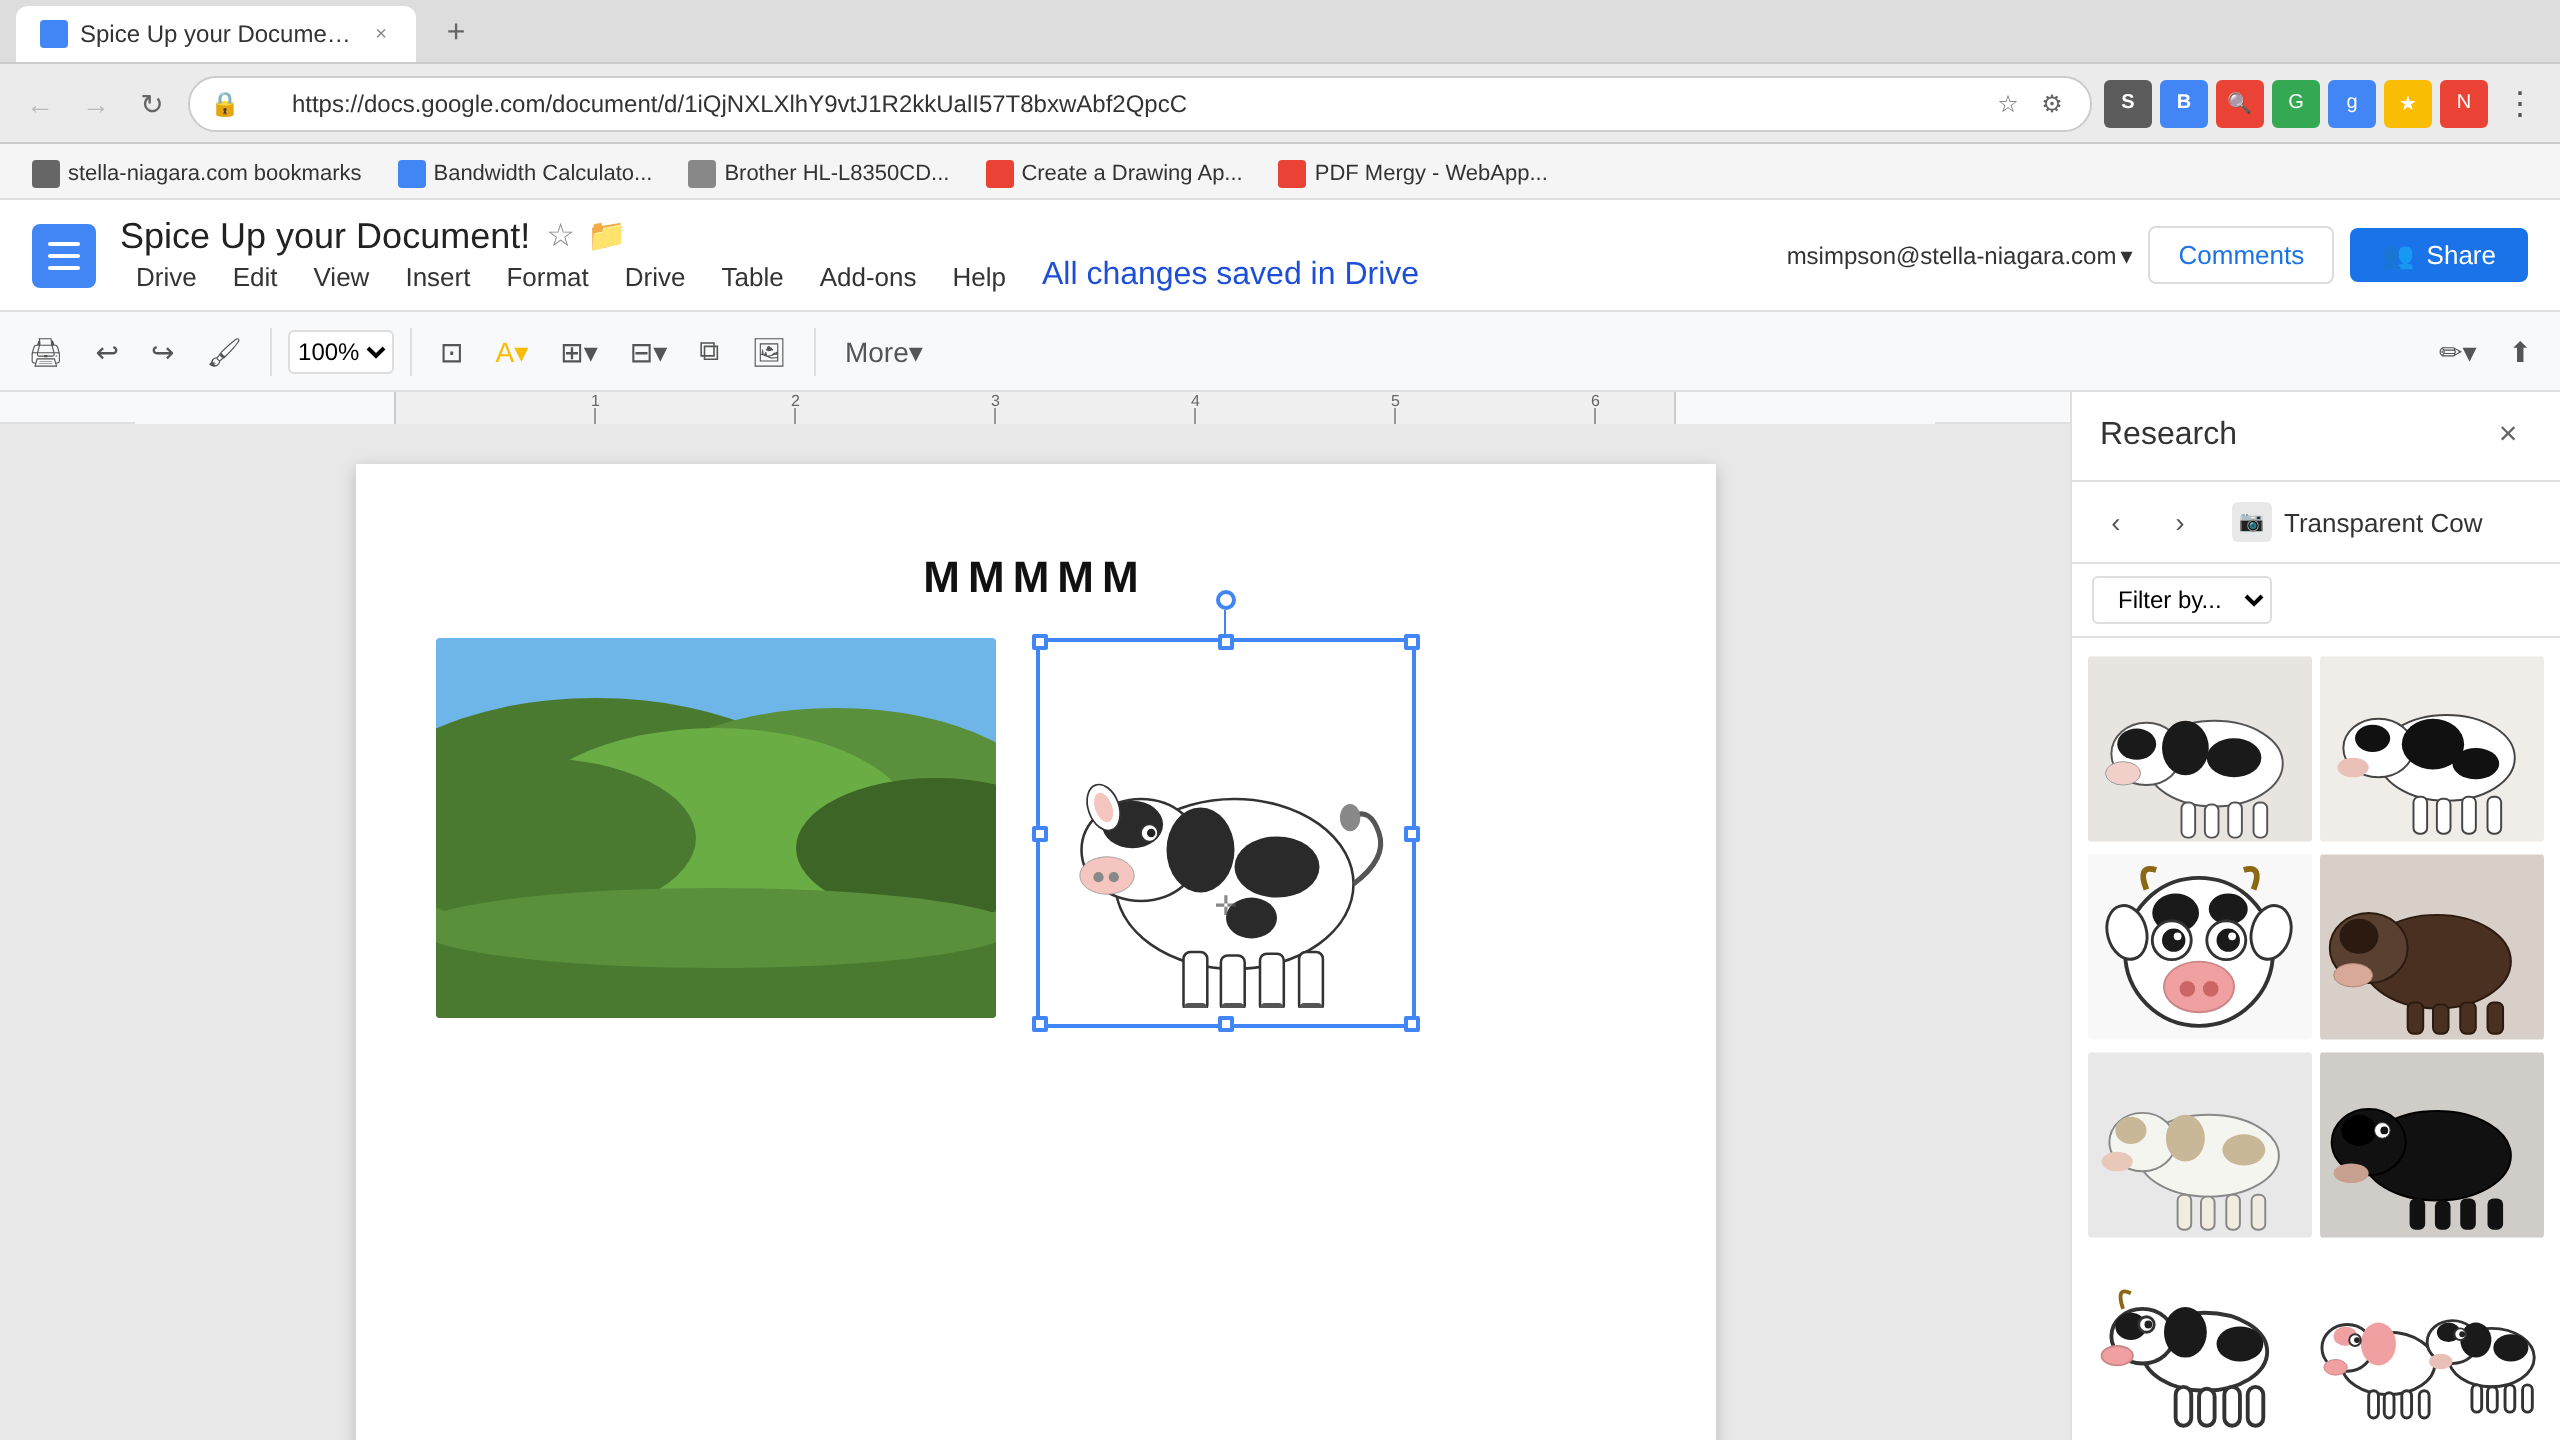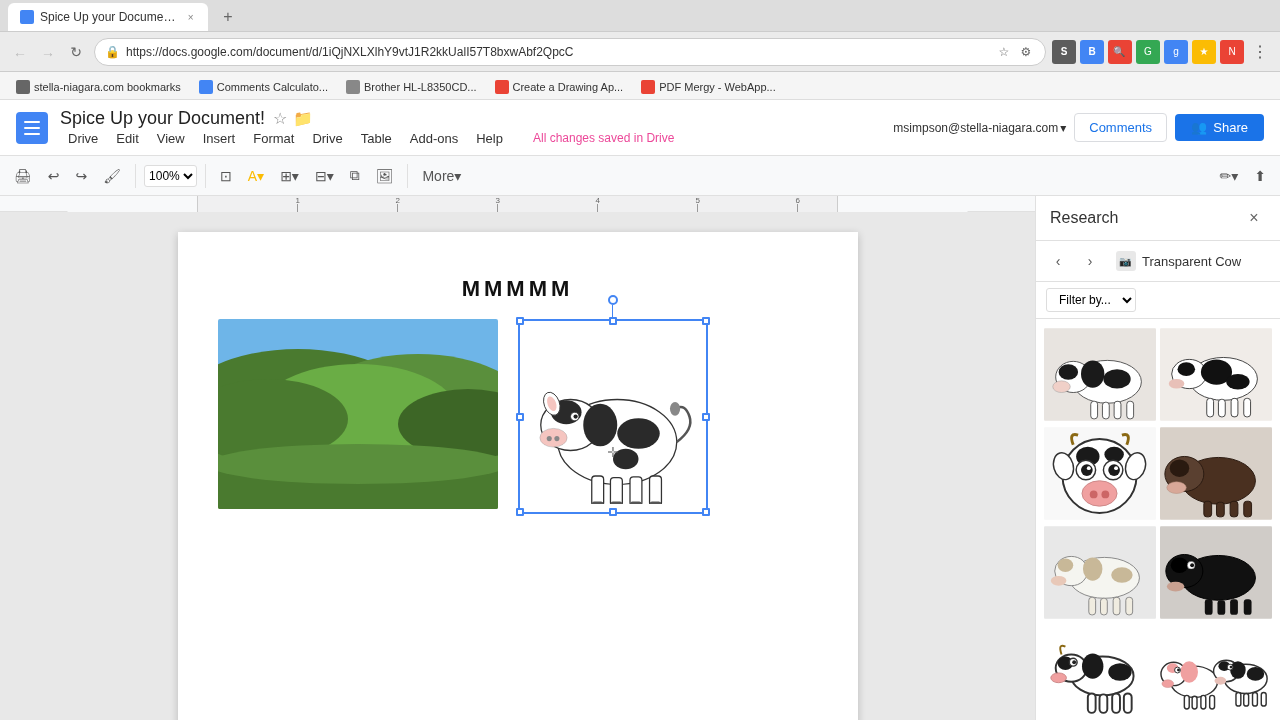--- a/index.html
+++ b/index.html
@@ -61,20 +61,21 @@
       height: 28px;
     }
 
     .address-bar input {
       border: none;
       outline: none;
       flex: 1;
       font-size: 12px;
       color: #333;
       background: transparent;
+      margin-left: 20px;
     }
 
     .address-icons {
       display: flex;
       gap: 4px;
       align-items: center;
     }
 
     .address-icon {
       width: 18px;
@@ -247,23 +248,23 @@
 
     .docs-menu-item {
       padding: 2px 8px;
       font-size: 13px;
       color: #333;
       cursor: pointer;
       border-radius: 3px;
     }
 
     .autosave-text {
-      font-size: 12px;
-      color: #ec4899;
-      margin-left: 20px;
+      font-size: 16px;
+      color: #1d4ed8;
+      margin-left: 8px;
     }
 
     .header-right {
       display: flex;
       align-items: center;
       gap: 8px;
     }
 
     .user-email {
       font-size: 12px;
@@ -620,21 +621,21 @@
     </div>
   </div>
 
   <div class="bookmarks-bar">
     <div class="bookmark-item">
       <span style="width:14px;height:14px;background:#666;border-radius:2px;display:inline-block;"></span>
       <span>stella-niagara.com bookmarks</span>
     </div>
     <div class="bookmark-item">
       <span style="width:14px;height:14px;background:#4285f4;border-radius:2px;display:inline-block;"></span>
-      <span>Comments Calculato...</span>
+      <span>Bandwidth Calculato...</span>
     </div>
     <div class="bookmark-item">
       <span style="width:14px;height:14px;background:#888;border-radius:2px;display:inline-block;"></span>
       <span>Brother HL-L8350CD...</span>
     </div>
     <div class="bookmark-item">
       <span style="width:14px;height:14px;background:#ea4335;border-radius:2px;display:inline-block;"></span>
       <span>Create a Drawing Ap...</span>
     </div>
     <div class="bookmark-item">

